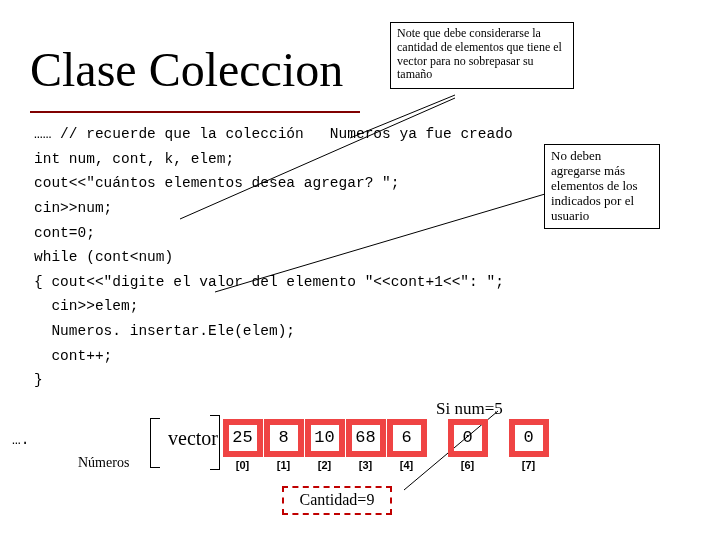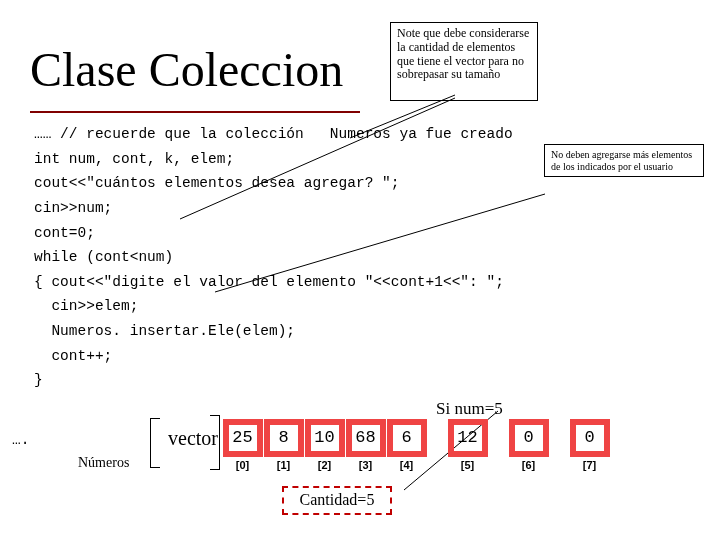--- a/index.html
+++ b/index.html
@@ -17,47 +17,47 @@
     width: 330px;
     border-bottom: 2px solid #800000;
   }
   .title {
     font-size: 48px;
     padding: 6px 0 14px 0;
   }
   .note-box {
     position: absolute;
     left: 390px; top: 22px;
-    width: 148px;
+    width: 184px;
     border: 1px solid #000;
-    padding: 4px 6px 18px 6px;
+    padding: 4px 6px 6px 6px;
     font-size: 12px;
     line-height: 1.15;
   }
   .code {
     position: absolute;
     left: 34px; top: 122px;
     font-family: "Courier New", Courier, monospace;
     font-size: 14.5px;
     line-height: 1.7;
     white-space: pre;
   }
   .ellipsis {
     position: absolute;
     left: 12px; top: 432px;
     font-family: "Courier New", Courier, monospace;
     font-size: 14.5px;
   }
   .note2 {
     position: absolute;
     left: 544px; top: 144px;
-    width: 160px;
+    width: 116px;
     border: 1px solid #000;
     padding: 4px 6px;
-    font-size: 10px;
+    font-size: 13px;
     line-height: 1.15;
   }
   .numeros-label {
     position: absolute;
     left: 78px; top: 455px;
     font-size: 14px;
   }
   .vector-label {
     position: absolute;
     left: 168px; top: 427px;
@@ -168,26 +168,22 @@
     </div>
   <div class="cell">
       <div class="val">68</div>
       <div class="idx">[3]</div>
     </div>
   <div class="cell">
       <div class="val">6</div>
       <div class="idx">[4]</div>
     </div>
   <div class="cell extra">
-      <div class="val">12</div>
-      <div class="idx">[5]</div>
-    </div>
-  <div class="cell extra">
       <div class="val">0</div>
       <div class="idx">[6]</div>
     </div>
   <div class="cell extra">
       <div class="val">0</div>
       <div class="idx">[7]</div>
     </div>
 </div>
 
-<div class="cantidad-box">Cantidad=5</div>
+<div class="cantidad-box">Cantidad=9</div>
 
 </body></html>

